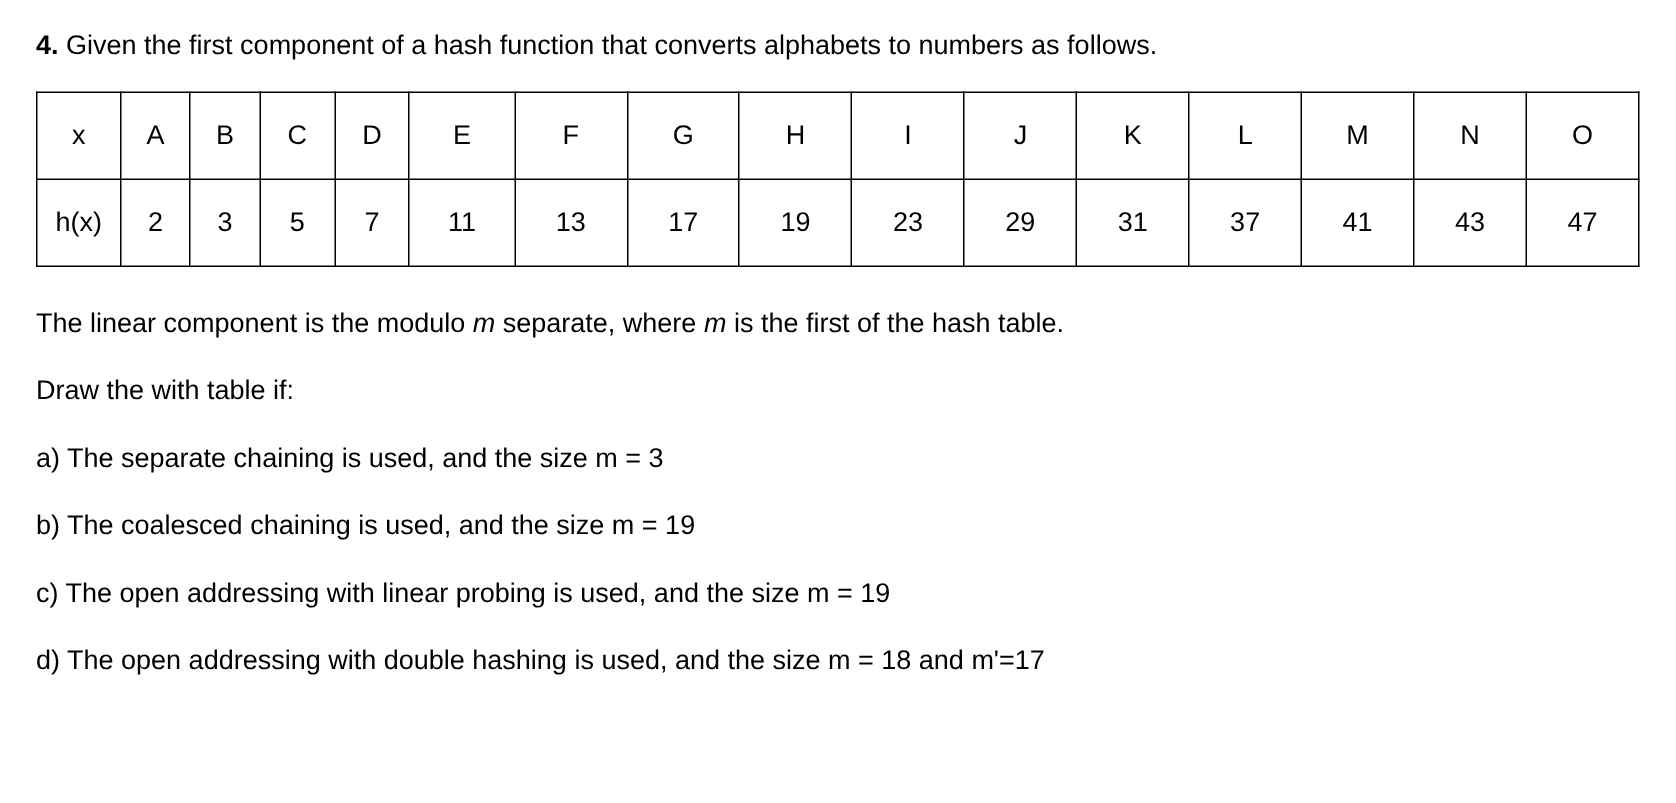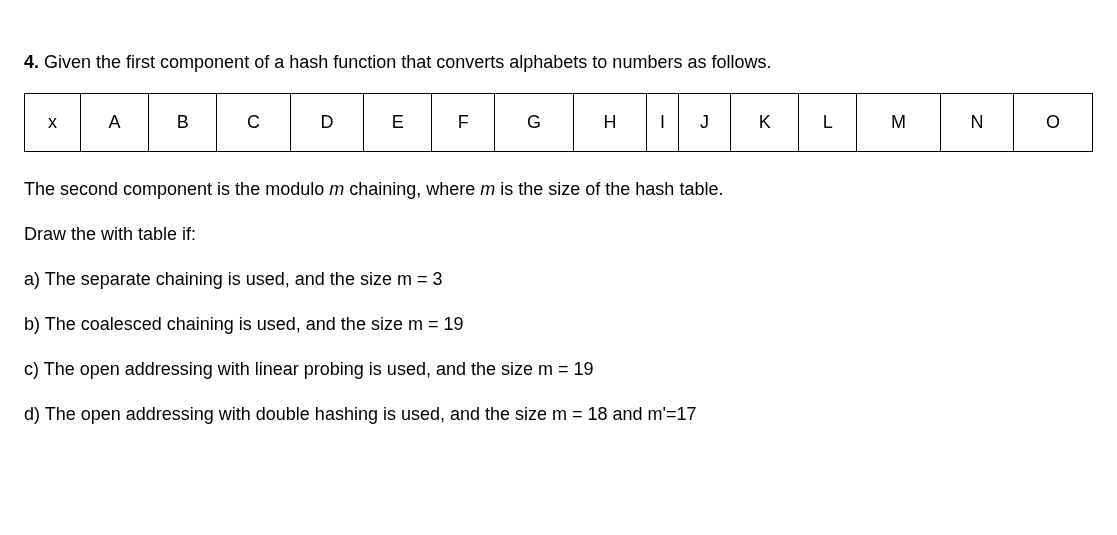--- a/index.html
+++ b/index.html
@@ -10,21 +10,20 @@
     body {
       font-family: Arial, Helvetica, sans-serif;
       font-size: 18px;
       color: #000;
       background: #fff;
       padding: 20px 24px;
       width: 1117px;
     }
     .question-line {
       margin-bottom: 20px;
-      margin-top: 32px;
     }
     .question-number {
       font-weight: bold;
     }
     table {
       border-collapse: collapse;
       width: 100%;
       margin-bottom: 24px;
     }
     td {
@@ -66,25 +65,43 @@
     <td>G</td>
     <td>H</td>
     <td>I</td>
     <td>J</td>
     <td>K</td>
     <td>L</td>
     <td>M</td>
     <td>N</td>
     <td>O</td>
   </tr>
+  <tr>
+    <td>h(x)</td>
+    <td>2</td>
+    <td>3</td>
+    <td>5</td>
+    <td>7</td>
+    <td>11</td>
+    <td>13</td>
+    <td>17</td>
+    <td>19</td>
+    <td>23</td>
+    <td>29</td>
+    <td>31</td>
+    <td>37</td>
+    <td>41</td>
+    <td>43</td>
+    <td>47</td>
+  </tr>
 </tbody>
   </table>
 
 <div class="desc-line">
-  <span>The second component is the modulo </span><span class="italic">m</span><span> chaining, where </span><span class="italic">m</span><span> is the size of the hash table.</span>
+  <span>The linear component is the modulo </span><span class="italic">m</span><span> separate, where </span><span class="italic">m</span><span> is the first of the hash table.</span>
 </div>
 
 <div class="desc-line">Draw the with table if:</div>
 
 <div class="desc-line">a) The separate chaining is used, and the size m = 3</div>
 <div class="desc-line">b) The coalesced chaining is used, and the size m = 19</div>
 <div class="desc-line">c) The open addressing with linear probing is used, and the size m = 19</div>
 <div class="desc-line">d) The open addressing with double hashing is used, and the size m = 18 and m'=17</div>
 
 </body></html>

